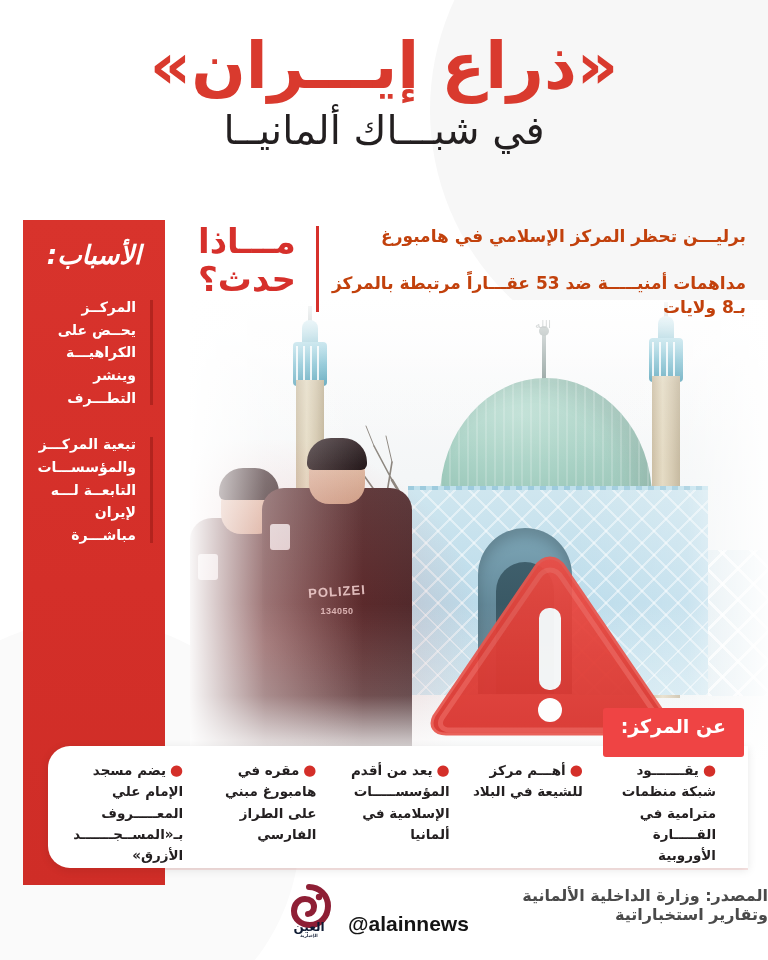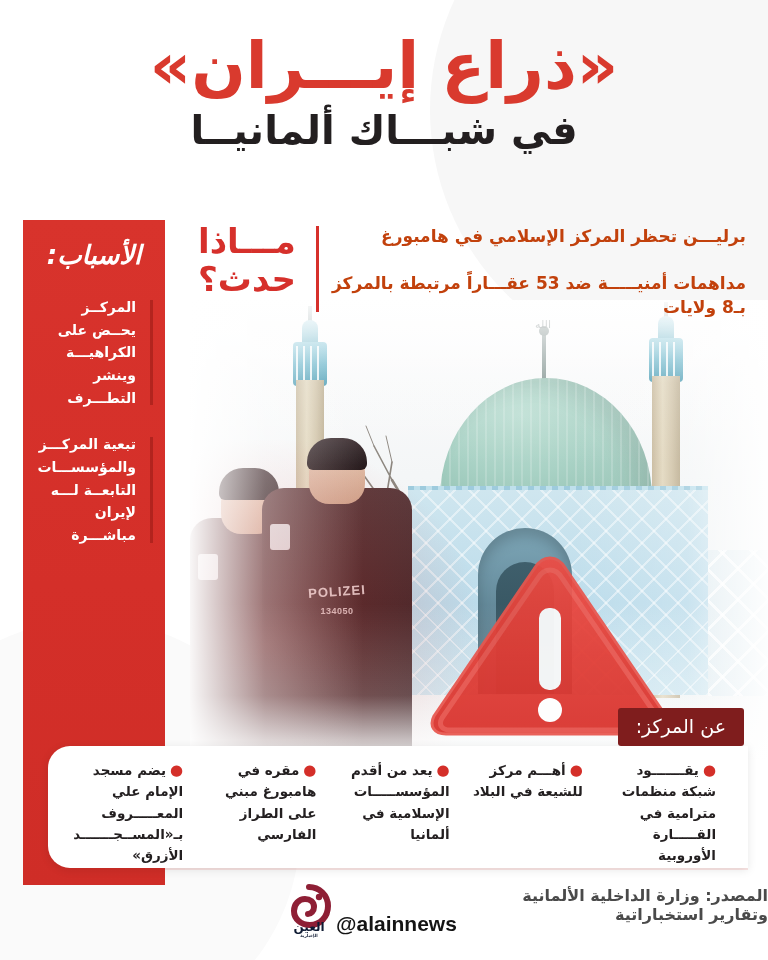--- a/index.html
+++ b/index.html
@@ -32,21 +32,21 @@
     color:#d93a2e;
     font-size:64px;
     font-weight:900;
     line-height:1.02;
     letter-spacing:-1px;
     direction:rtl;
   }
   .title-sub {
     color:#231f20;
     font-size:40px;
-    font-weight:700;
+    font-weight:400;
     line-height:1.25;
     margin-top:6px;
     direction:rtl;
   }
 
   
   .hero {
     position:absolute; left:190px; top:300px; width:578px; height:460px;
     z-index:1; overflow:hidden;
   }
@@ -244,23 +244,23 @@
     padding-right:17px; margin-bottom:24px;
   }
   .reason-item::after {
     content:""; position:absolute; right:0; top:4px; bottom:4px; width:3px;
     background:rgba(150,25,20,.55);
   }
 
   
   .about-tab {
     position:absolute; right:24px; top:708px; z-index:7;
-    background:#7f1d1d; color:#fff;
-    font-size:19px; font-weight:400; direction:rtl;
-    padding:7px 18px 9px 18px; border-radius:3px;
+    background:#ef4444; color:#fff;
+    font-size:19px; font-weight:700; direction:rtl;
+    padding:7px 18px 20px 18px; border-radius:3px;
   }
   .about-card {
     position:absolute; left:48px; top:746px; width:700px; height:122px;
     background:#ffffff; border-radius:22px 0 0 22px;
     box-shadow:0 2px 10px rgba(0,0,0,.10);
     z-index:6; display:flex; flex-direction:row-reverse;
     align-items:flex-start; padding:14px 20px 10px 14px; gap:0;
   }
   .about-item {
     flex:1 1 0; direction:rtl; text-align:right;
@@ -275,21 +275,21 @@
     background:rgba(214,47,42,.12);
   }
 
   
   .footer {
     position:absolute; left:0; bottom:14px; width:768px; height:64px; z-index:8;
     display:flex; align-items:center;
   }
   .brand {
     position:absolute; left:286px; bottom:8px;
-    display:flex; align-items:flex-end; gap:4px; direction:ltr;
+    display:flex; align-items:flex-end; gap:16px; direction:ltr;
   }
   .brand-logo { position:relative; width:46px; height:54px; }
   .brand-logo svg { width:46px; height:46px; display:block; }
   .brand-logo-word {
     position:absolute; left:0; bottom:0; width:46px; text-align:center;
     color:#0f1b33; font-size:12px; font-weight:900; direction:rtl; line-height:1;
   }
   .brand-logo-word small {
     display:block; font-size:4.2px; font-weight:700; letter-spacing:.2px; margin-top:1px;
   }

